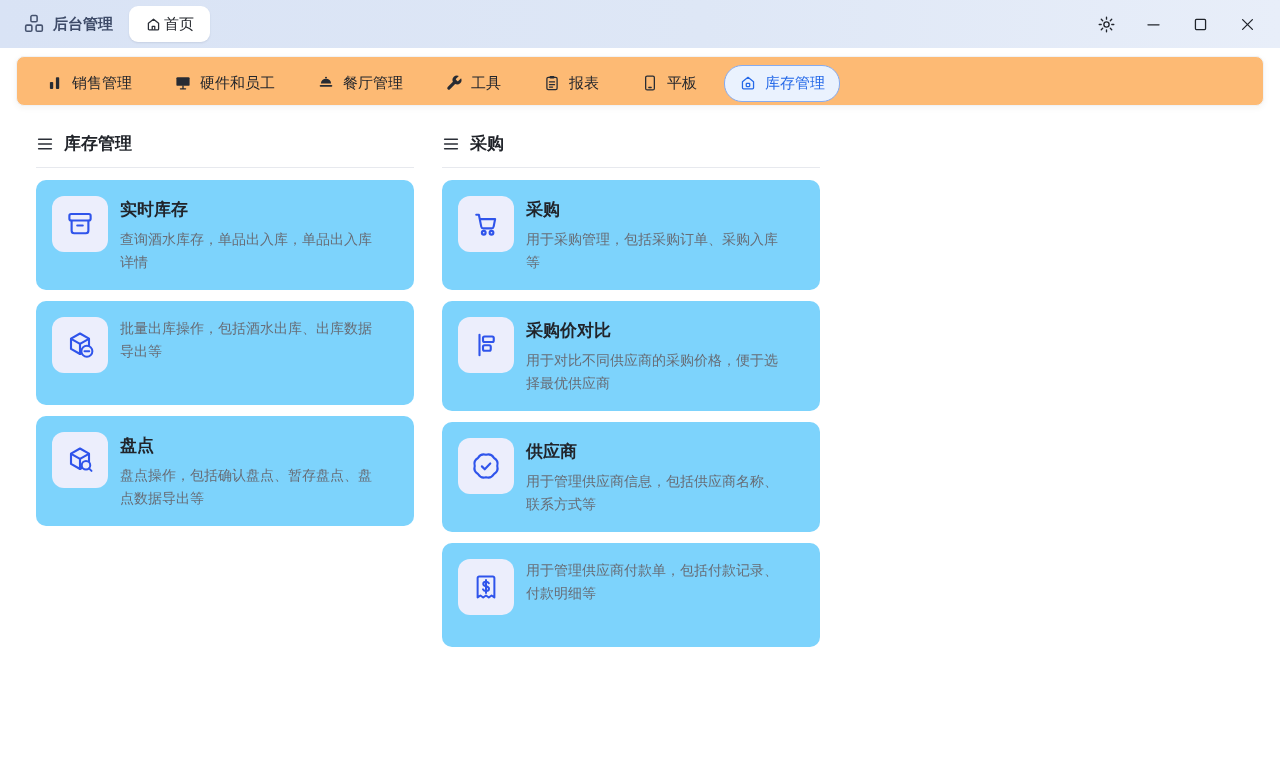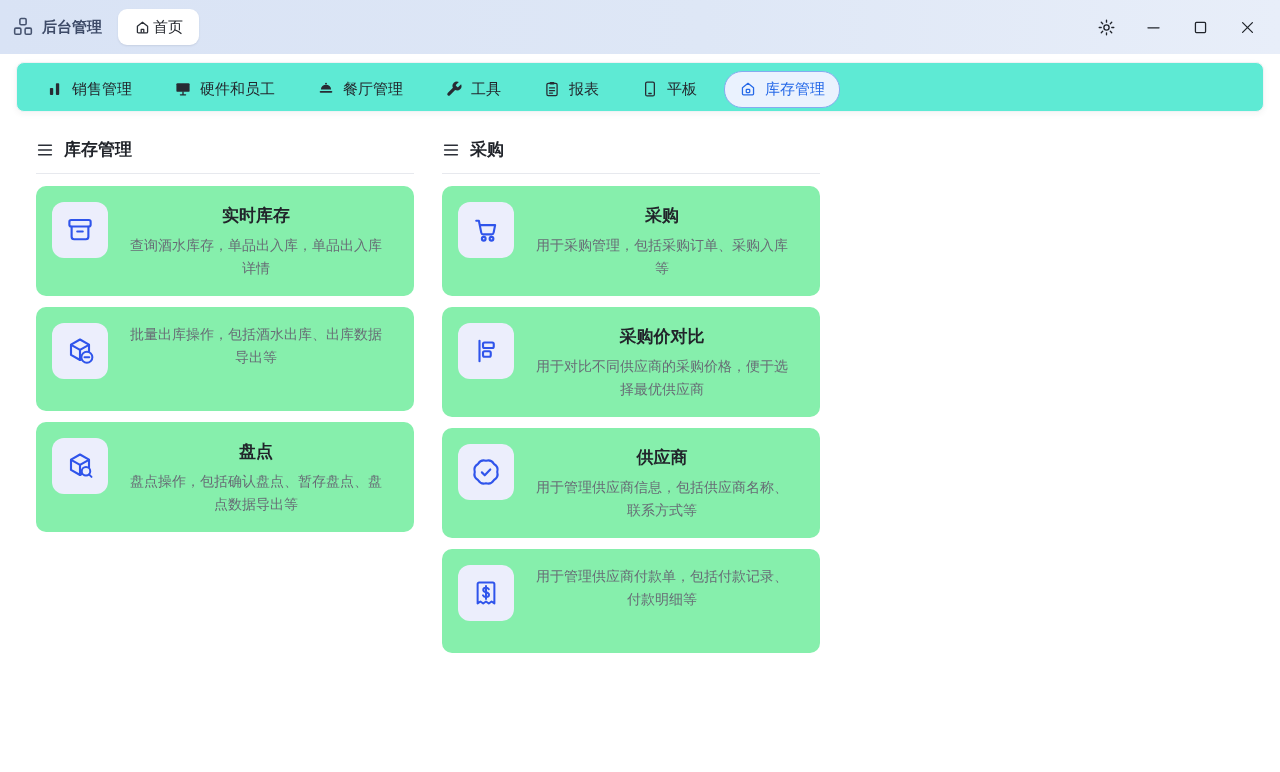--- a/index.html
+++ b/index.html
@@ -5,37 +5,37 @@
   * { margin:0; padding:0; box-sizing:border-box; }
   html,body { width:1280px; height:772px; overflow:hidden; }
   body {
     font-family:"Liberation Sans","DejaVu Sans",sans-serif;
     background:#ffffff; color:#21242a;
   }
   svg { display:block; }
 
   
   .titlebar {
-    height:54px; display:flex; align-items:center;
+    height:48px; display:flex; align-items:center;
     background:linear-gradient(90deg,#d9e3f5 0%,#dee7f6 55%,#e8eef9 100%);
-    padding:0 22px 0 12px;
+    padding:0 22px 0 23px;
   }
   .brand { display:flex; align-items:center; gap:8px; font-size:15px; font-weight:600; color:#3e4b68; }
   .home-tab {
     margin-left:16px; height:36px; padding:0 16px; background:#fff; border-radius:9px;
     display:flex; align-items:center; gap:2px; font-size:15px; color:#23262c;
     box-shadow:0 1px 2px rgba(30,40,70,.10); cursor:pointer;
   }
   .tb-spacer { flex:1; }
   .win-controls { display:flex; align-items:center; gap:25px; }
   .win-btn { width:22px; height:22px; display:flex; align-items:center; justify-content:center; color:#20242b; cursor:pointer; }
 
   
   .navbar {
-    margin:8px 16px 0; height:50px; background:#5eead4;
+    margin:8px 16px 0; height:50px; background:#fdba74;
     border:1px solid #f0f2f5; border-radius:8px;
     box-shadow:0 2px 6px rgba(31,35,41,.05);
     display:flex; align-items:center; padding:4px 12px 0 14px; gap:12px;
   }
   .nav-item {
     display:flex; align-items:center; gap:8px; font-size:15px; color:#23262c;
     padding:8px 14px; border-radius:18px; border:1px solid transparent; cursor:pointer; white-space:nowrap;
   }
   .nav-icon { color:#272b33; display:flex; }
   .nav-item.active { color:#2569e8; background:#eaf2fe; border-color:#85abf0; }
@@ -45,22 +45,22 @@
   .content { padding:24px 36px 0; display:flex; gap:28px; align-items:flex-start; }
   .col { width:378px; }
   .section-header {
     display:flex; align-items:center; gap:10px;
     padding:2px 0 12px; border-bottom:1px solid #e7e9ee; margin-bottom:12px;
   }
   .menu-icon { color:#2a2e36; display:flex; }
   .section-title { font-size:17px; font-weight:700; color:#21242a; }
 
   .card {
-    background:#86efac; border-radius:10px; padding:16px;
-    display:flex; gap:20px; min-height:104px; margin-bottom:11px; cursor:pointer;text-align:center;
+    background:#7dd3fc; border-radius:10px; padding:16px;
+    display:flex; gap:12px; min-height:104px; margin-bottom:11px; cursor:pointer;
   }
   .card-icon {
     width:56px; height:56px; flex:none; border-radius:12px; background:#eceefc;
     display:flex; align-items:center; justify-content:center; color:#2f54eb;
   }
   .card-title { font-size:17px; font-weight:700; color:#21242a; margin:2px 0 7px; }
   .card-desc { font-size:14px; line-height:23px; color:#676c75; max-width:256px; }
 </style>
 </head>
 <body>

